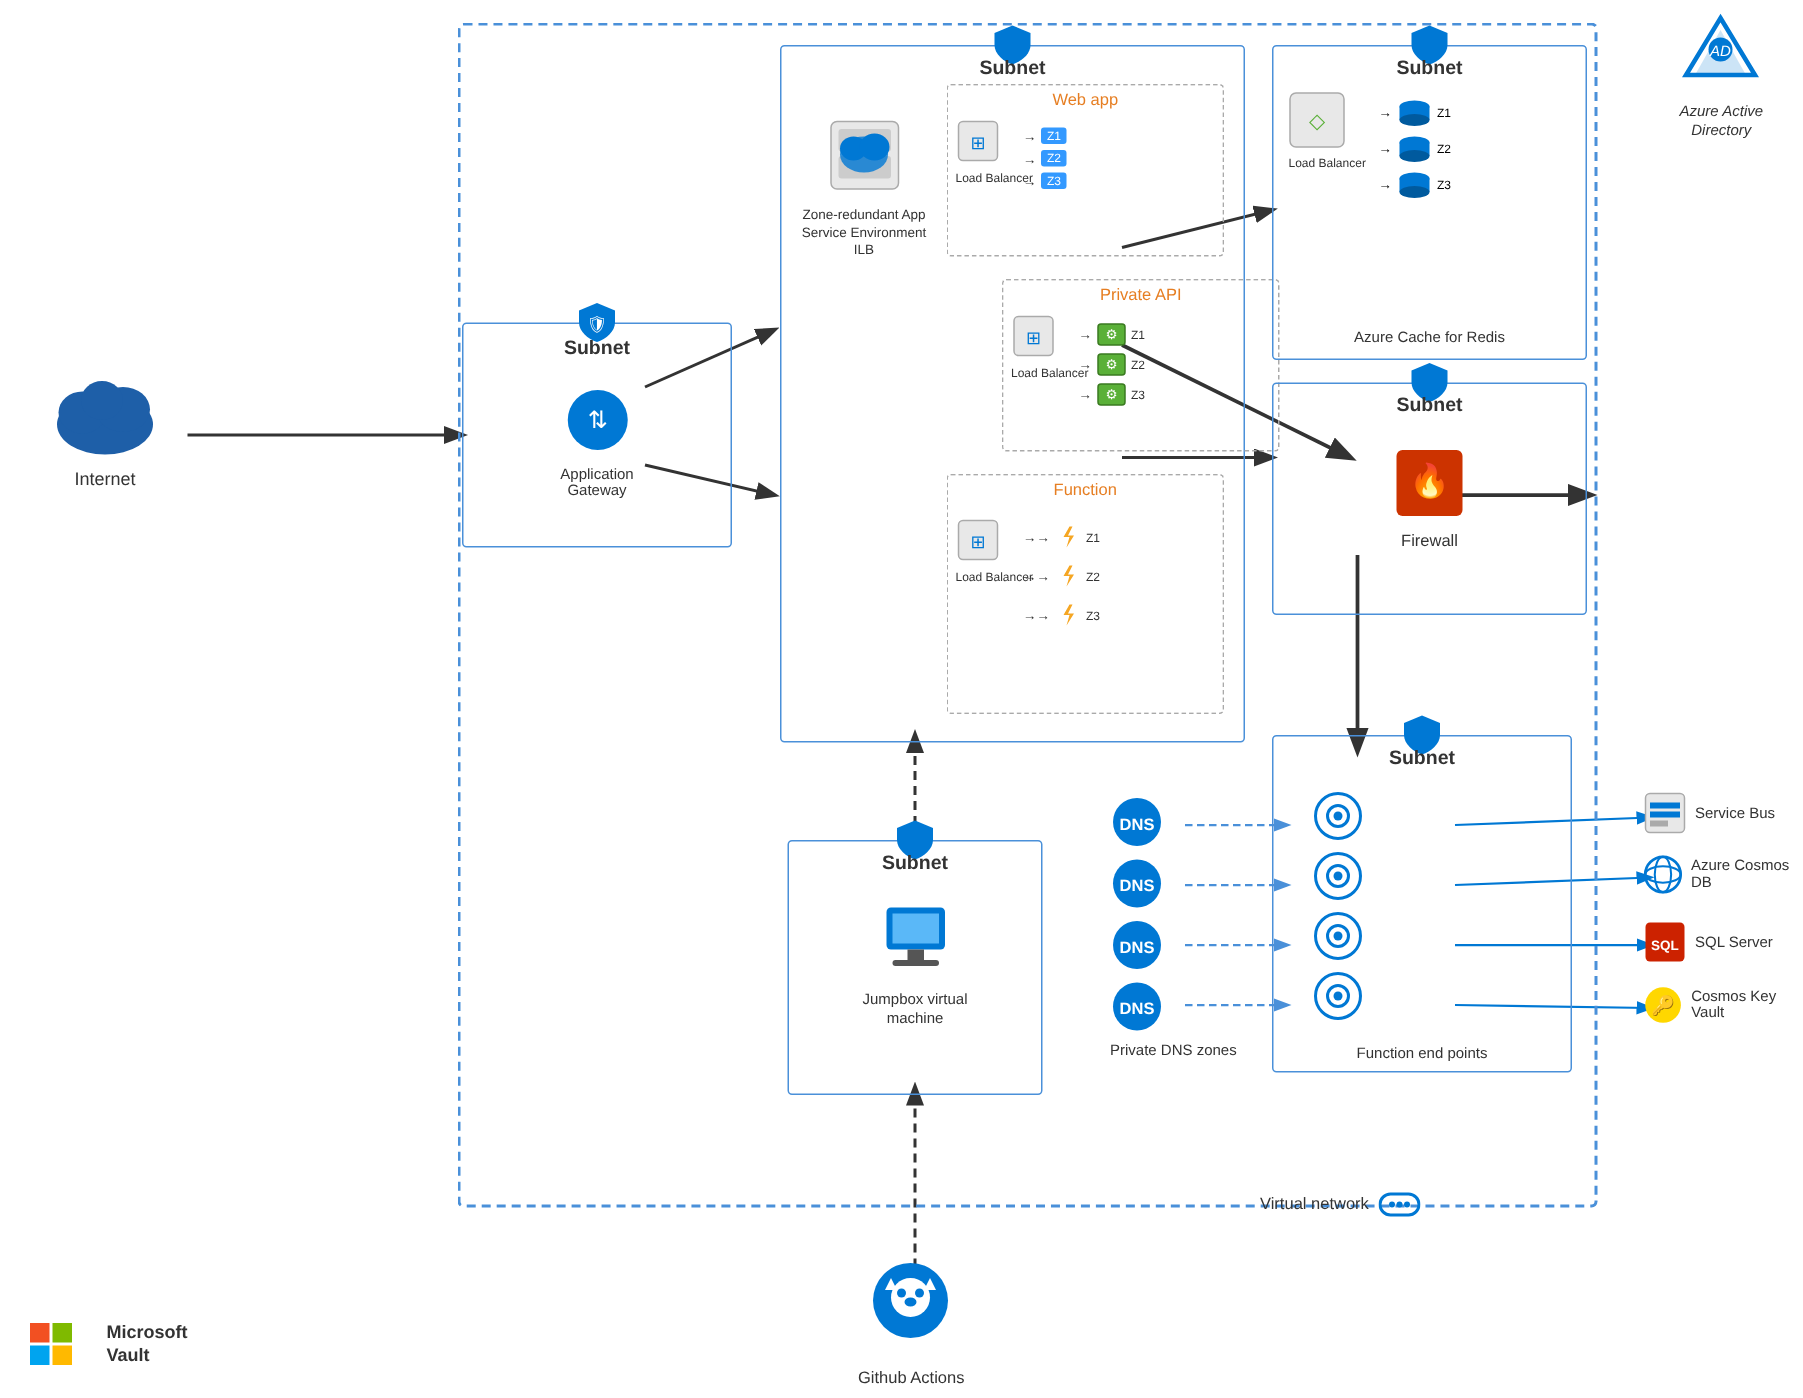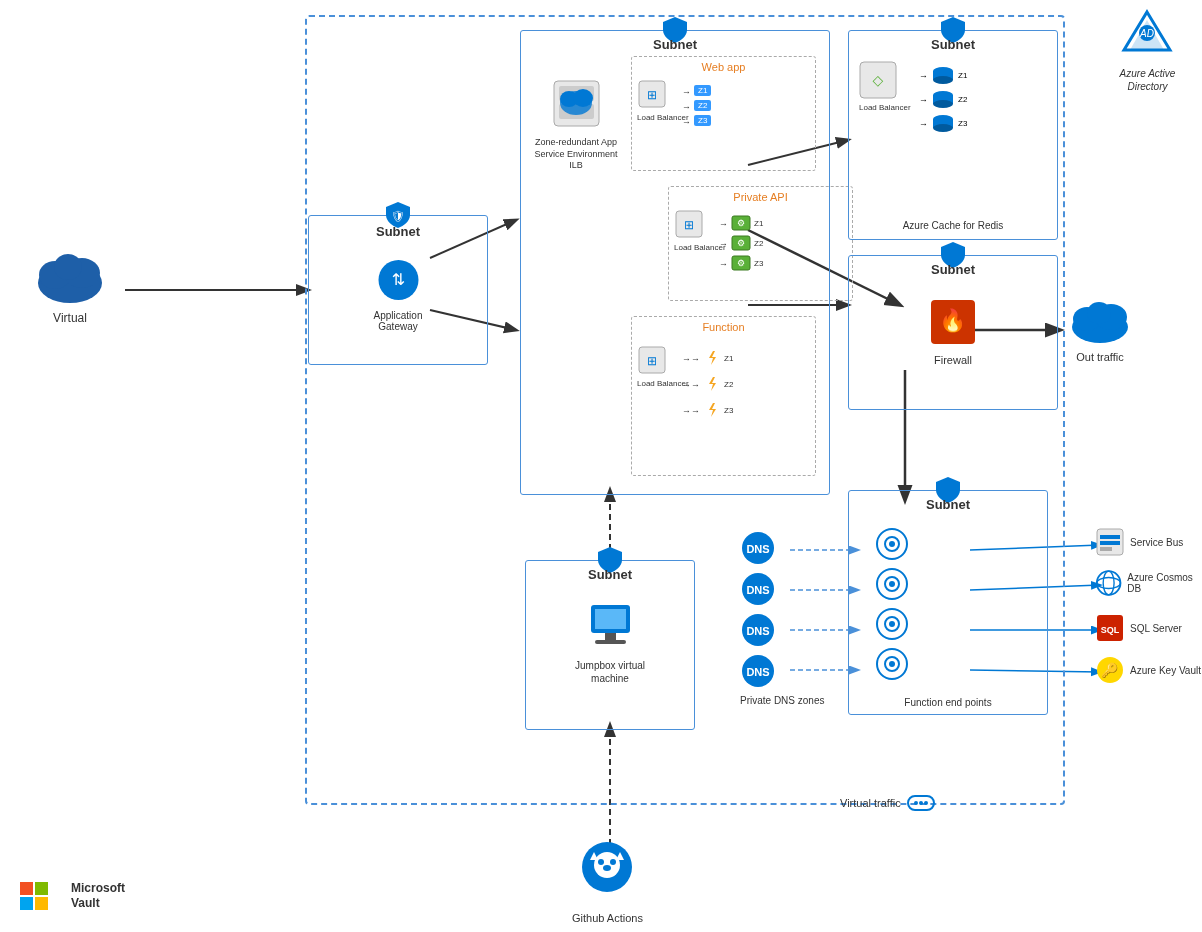--- a/index.html
+++ b/index.html
@@ -137,21 +137,21 @@
 
   <div class="vnet-border"></div>
 
   <div style="position:absolute;top:245px;left:30px;text-align:center;">
     <svg width="80" height="60" viewBox="0 0 80 60">
       <ellipse cx="40" cy="38" rx="32" ry="20" fill="#1e5fa8"></ellipse>
       <ellipse cx="25" cy="30" rx="16" ry="14" fill="#1e5fa8"></ellipse>
       <ellipse cx="52" cy="28" rx="18" ry="15" fill="#1e5fa8"></ellipse>
       <ellipse cx="38" cy="22" rx="14" ry="13" fill="#1e5fa8"></ellipse>
     </svg>
-    <div style="font-size:12px;color:#333;margin-top:2px;">Virtual</div>
+    <div style="font-size:12px;color:#333;margin-top:2px;">Internet</div>
   </div>
 
   <div class="subnet-box" style="left:308px;top:215px;width:180px;height:150px;">
 
     <div style="position:absolute;top:-16px;left:50%;transform:translateX(-50%);">
       <svg width="28" height="28" viewBox="0 0 28 28">
           <path d="M14 2 L26 7 L26 15 C26 21 20 26 14 28 C8 26 2 21 2 15 L2 7 Z" fill="#0078d4"></path>
           <text x="14" y="20" font-size="11" fill="white" text-anchor="middle">🛡</text>
         </svg>
     </div>
@@ -344,29 +344,20 @@
 
     <div style="position:absolute;top:40px;left:50%;transform:translateX(-50%);text-align:center;">
       <svg width="52" height="52" viewBox="0 0 52 52">
         <rect x="4" y="4" width="44" height="44" rx="4" fill="#cc3300"></rect>
         <text x="26" y="32" font-size="22" text-anchor="middle" fill="white">🔥</text>
       </svg>
       <div style="font-size:11px;color:#333;margin-top:2px;">Firewall</div>
     </div>
   </div>
 
-  <div style="position:absolute;top:295px;left:1065px;text-align:center;">
-    <svg width="70" height="50" viewBox="0 0 70 50">
-      <ellipse cx="35" cy="32" rx="28" ry="16" fill="#0078d4"></ellipse>
-      <ellipse cx="22" cy="24" rx="14" ry="12" fill="#0078d4"></ellipse>
-      <ellipse cx="46" cy="22" rx="16" ry="13" fill="#0078d4"></ellipse>
-      <ellipse cx="34" cy="18" rx="12" ry="11" fill="#0078d4"></ellipse>
-    </svg>
-    <div style="font-size:11px;color:#333;margin-top:2px;">Out traffic</div>
-  </div>
 
   <div class="subnet-box" style="left:848px;top:490px;width:200px;height:225px;">
     <div style="position:absolute;top:-16px;left:50%;transform:translateX(-50%);">
       <svg width="28" height="28" viewBox="0 0 28 28">
           <path d="M14 2 L26 7 L26 15 C26 21 20 26 14 28 C8 26 2 21 2 15 L2 7 Z" fill="#0078d4"></path>
         </svg>
     </div>
     <div class="subnet-label">Subnet</div>
 
     <div style="position:absolute;top:35px;left:25px;">
@@ -499,25 +490,25 @@
       <text x="15" y="20" font-size="9" text-anchor="middle" fill="white" font-weight="bold">SQL</text>
     </svg>
     <div style="font-size:10px;color:#333;">SQL Server</div>
   </div>
 
   <div style="position:absolute;top:655px;left:1095px;display:flex;align-items:center;gap:5px;">
     <svg width="30" height="30" viewBox="0 0 30 30">
       <circle cx="15" cy="15" r="13" fill="#ffd700"></circle>
       <text x="15" y="20" font-size="14" text-anchor="middle">🔑</text>
     </svg>
-    <div style="font-size:10px;color:#333;">Azure Key Vault</div>
+    <div style="font-size:10px;color:#333;">Cosmos Key Vault</div>
   </div>
 
   <div style="position:absolute;top:793px;left:840px;display:flex;align-items:center;gap:6px;">
-    <div style="font-size:11px;color:#333;">Virtual traffic</div>
+    <div style="font-size:11px;color:#333;">Virtual network</div>
     <svg width="28" height="20" viewBox="0 0 28 20">
       <rect x="1" y="3" width="26" height="14" rx="7" fill="none" stroke="#0078d4" stroke-width="2"></rect>
       <circle cx="9" cy="10" r="2" fill="#0078d4"></circle>
       <circle cx="14" cy="10" r="2" fill="#0078d4"></circle>
       <circle cx="19" cy="10" r="2" fill="#0078d4"></circle>
     </svg>
   </div>
 
   <div class="ms-logo">
     <div class="ms-squares">

